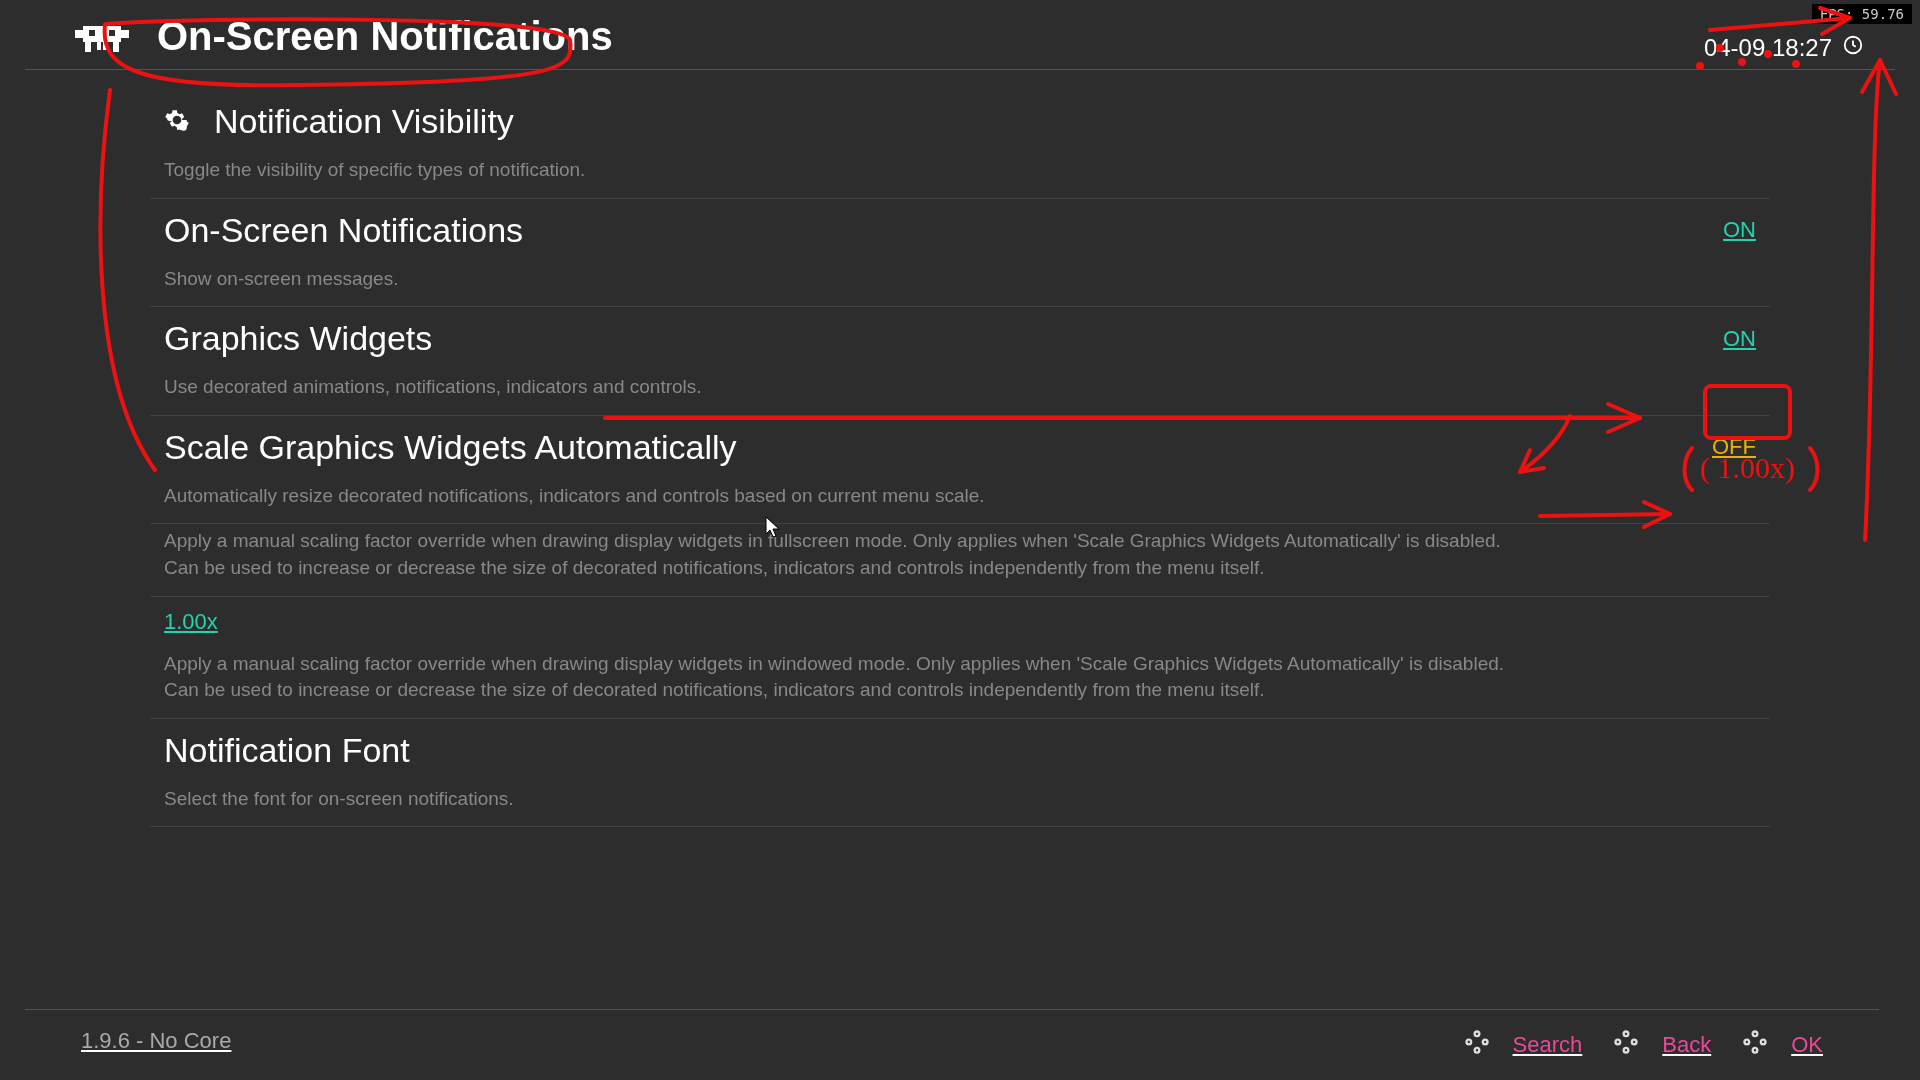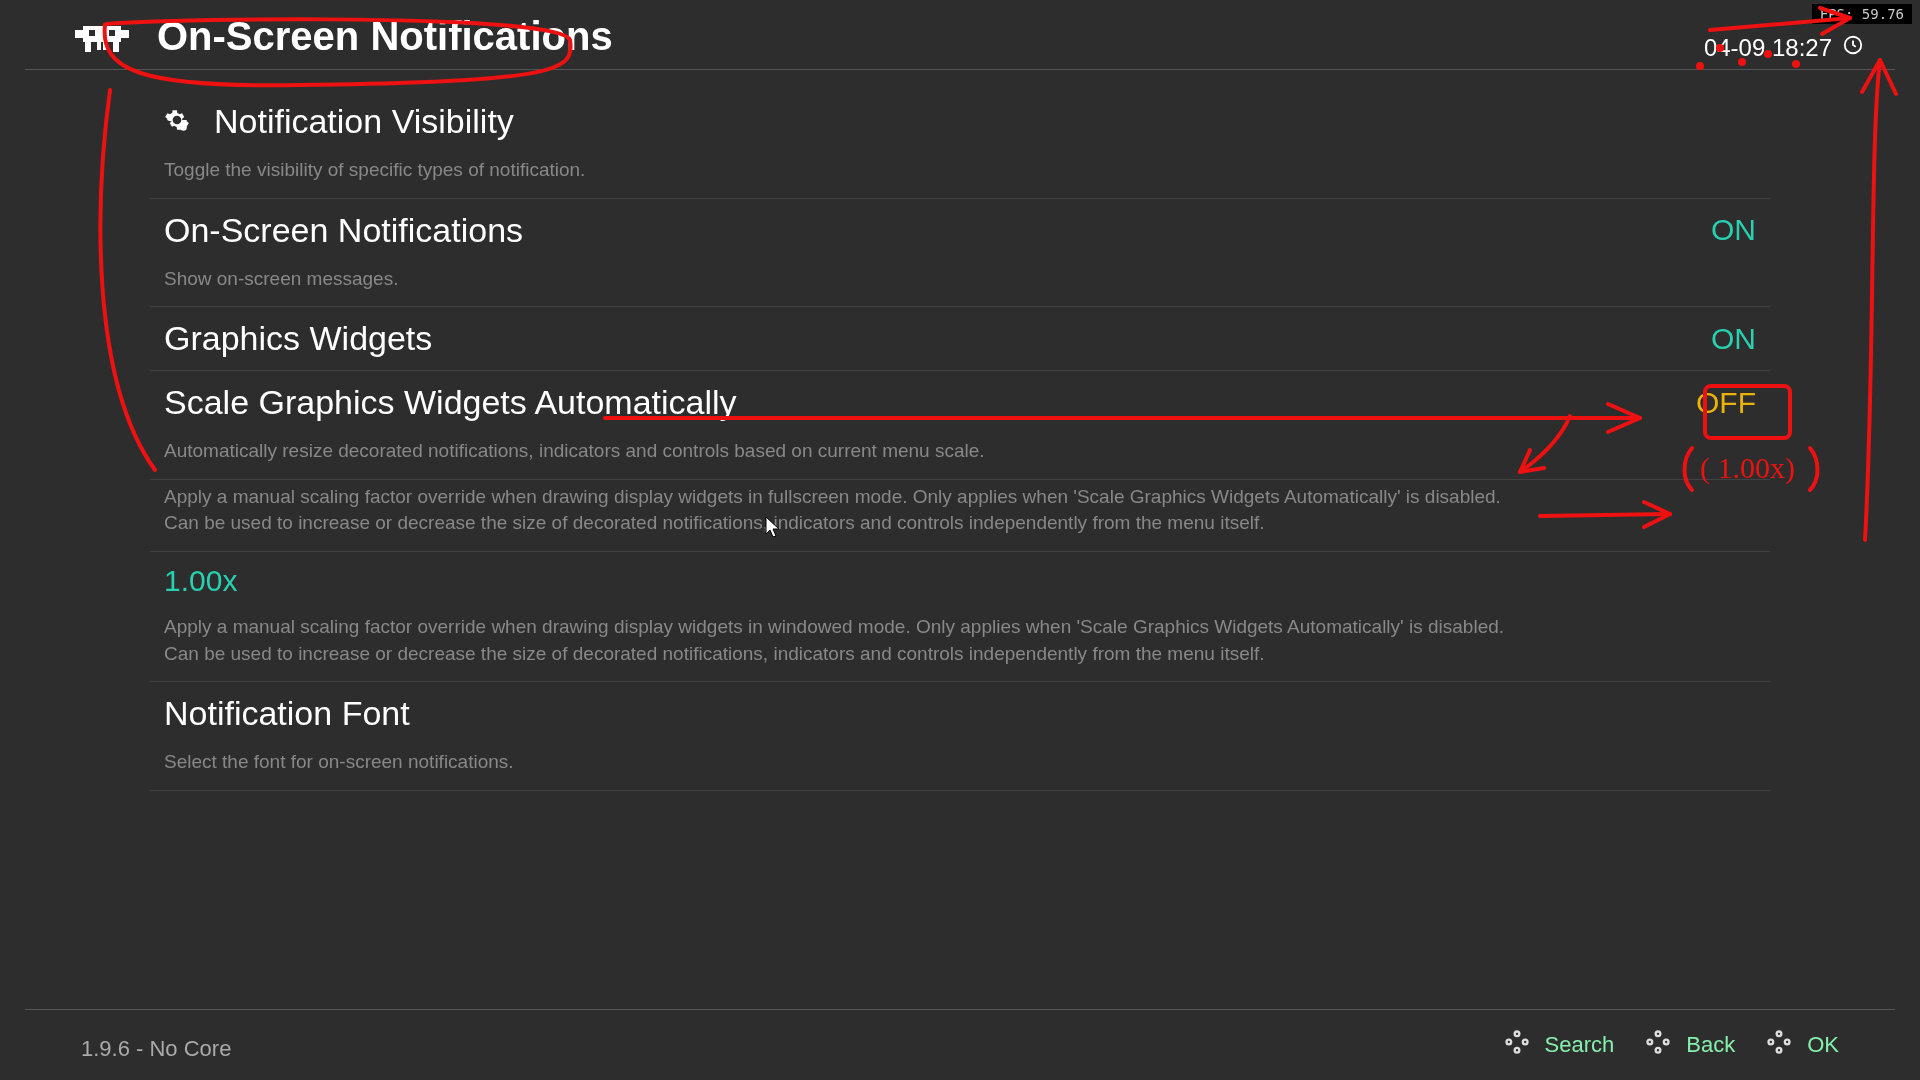--- a/index.html
+++ b/index.html
@@ -61,65 +61,67 @@
     padding: 12px 14px;
   }
   .item-label {
     font-size: 34px;
     color: #fff;
     display: flex;
     align-items: center;
     gap: 24px;
   }
   .item-value {
-    font-size: 30px;
+    font-size: 22px;
     color: #28d0b0;
+    text-decoration: underline;
   }
   .item-value.off { color: #eab308; }
   .item-desc {
     font-size: 19px;
     color: #888;
     padding: 4px 14px 14px 14px;
     line-height: 1.4;
     max-width: 1400px;
   }
   .item.selected .item-row {
     background: #1d1d1e;
     outline: 2px solid #3fd0c9;
     border-radius: 2px;
   }
   .gear-icon svg { width: 26px; height: 26px; }
   .clock-icon svg { width: 22px; height: 22px; stroke: #fff; fill: none; stroke-width: 2; }
   .footer {
     position: absolute;
     bottom: 18px;
-    left: 0; right: 0;
-    display: flex;
-    align-items: flex-end;
+    left: 0; right: 16px;
+    display: flex;
+    align-items: flex-start;
     justify-content: space-between;
     padding: 0 56px;
     border-top: 1px solid #555;
     margin: 0 25px;
     padding-top: 18px;
+    text-decoration: underline;
   }
   .footer-version {
     font-size: 22px;
     color: #aaa;
   }
   .footer-hints {
     display: flex;
     gap: 30px;
     align-items: center;
   }
   .hint {
     display: flex;
     align-items: center;
-    gap: 14px;
+    gap: 22px;
     font-size: 22px;
-    color: #86efac;
+    color: #ec4899;
   }
   .dpad-icon svg { width: 28px; height: 28px; }
   .cursor {
     position: absolute;
     left: 765px;
     top: 516px;
     pointer-events: none;
   }
   
   .annot {
@@ -183,20 +185,21 @@
       </div>
       <div class="item-desc">Show on-screen messages.</div>
     </div>
     <div class="item">
       <div class="item-row">
         <div class="item-label">
           <span>Graphics Widgets</span>
         </div>
         <div class="item-value">ON</div>
       </div>
+      <div class="item-desc">Use decorated animations, notifications, indicators and controls.</div>
     </div>
     <div class="item">
       <div class="item-row">
         <div class="item-label">
           <span>Scale Graphics Widgets Automatically</span>
         </div>
         <div class="item-value off">OFF</div>
       </div>
       <div class="item-desc">Automatically resize decorated notifications, indicators and controls based on current menu scale.</div>
     </div>

